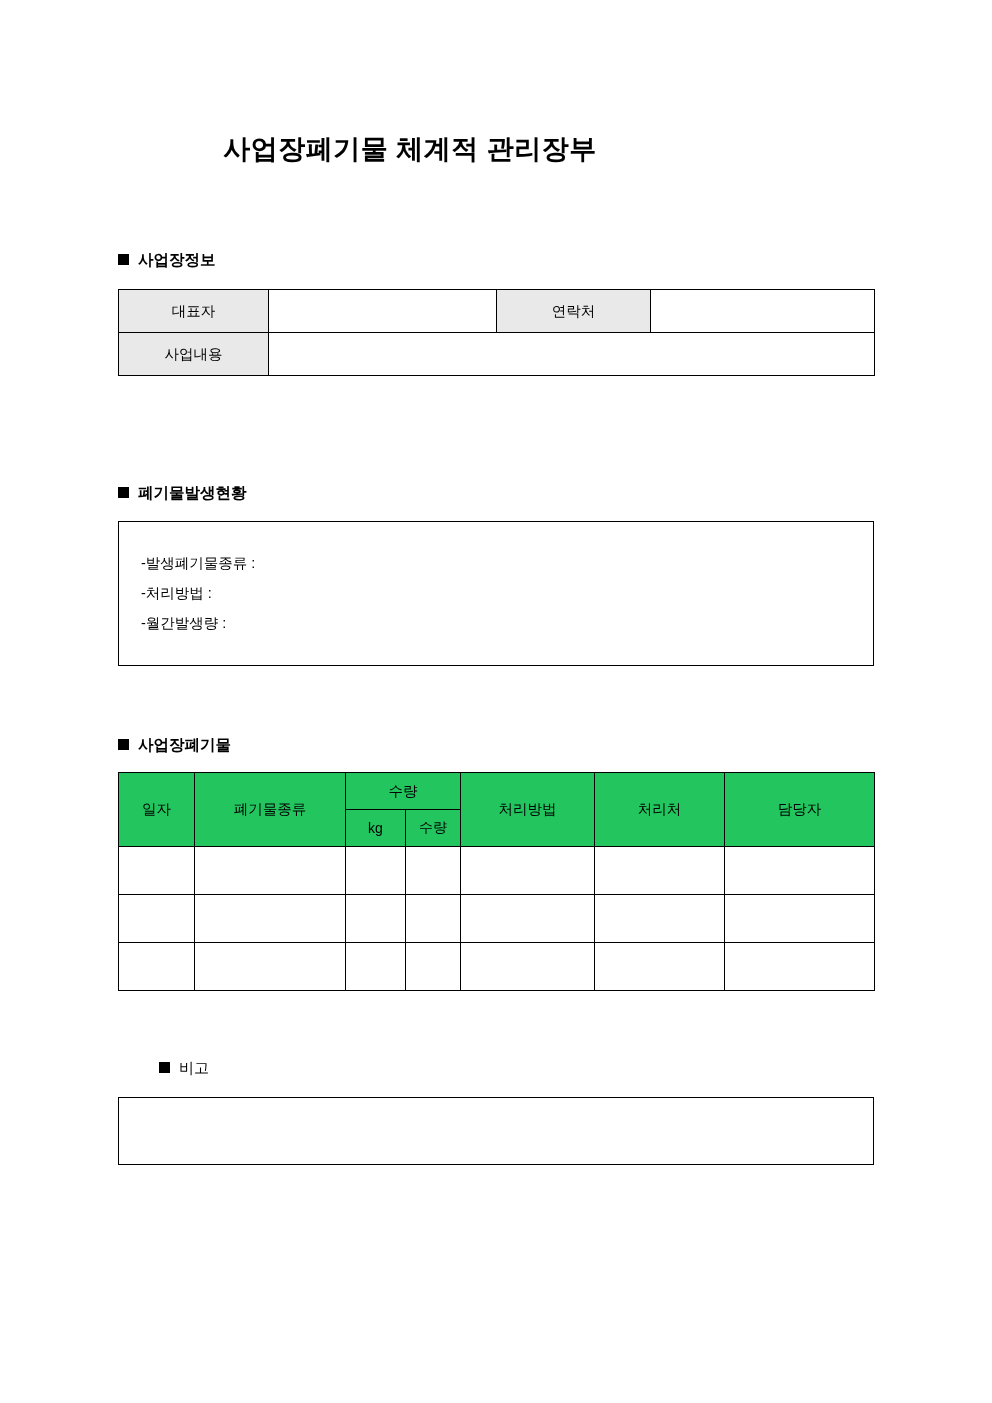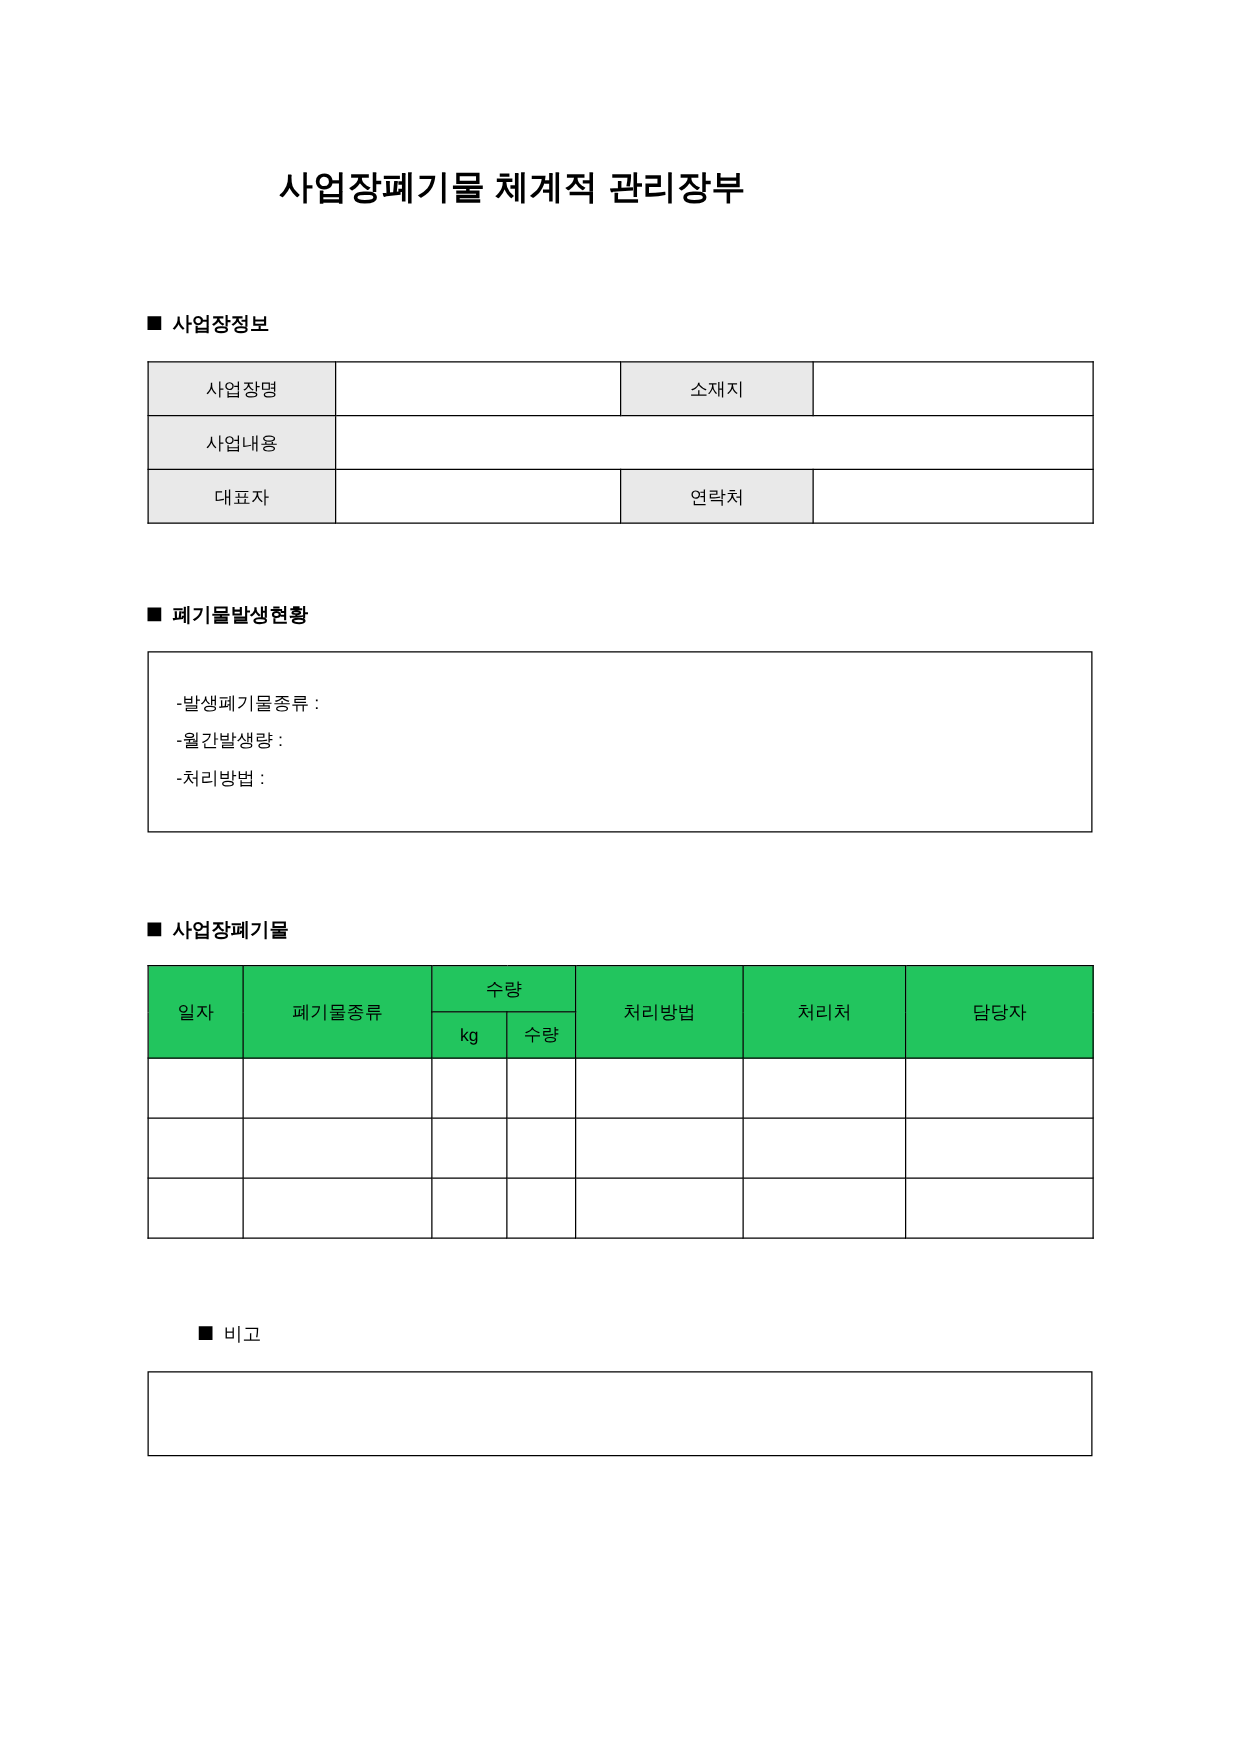--- a/index.html
+++ b/index.html
@@ -134,47 +134,41 @@
 
   <table class="tbl" id="tbl-info">
     <colgroup>
       <col style="width:150px">
       <col style="width:228px">
       <col style="width:154px">
       <col style="width:224px">
     </colgroup>
     <tbody>
       <tr>
-        <td class="lbl">사업장명</td>
-        <td></td>
-        <td class="lbl">소재지</td>
-        <td></td>
-      </tr>
-      <tr>
-        <td class="lbl">사업내용</td>
-        <td colspan="3"></td>
-      </tr>
-      <tr>
         <td class="lbl">대표자</td>
         <td></td>
         <td class="lbl">연락처</td>
         <td></td>
       </tr>
+      <tr>
+        <td class="lbl">사업내용</td>
+        <td colspan="3"></td>
+      </tr>
     </tbody>
   </table>
 
   <div class="section-head" id="head-gen">
     <span class="bullet"></span><span>폐기물발생현황</span>
   </div>
 
   <div class="box" id="box-gen">
     <div class="gen-lines">
       <div class="gen-line">-발생폐기물종류 :</div>
+      <div class="gen-line">-처리방법 :</div>
       <div class="gen-line">-월간발생량 :</div>
-      <div class="gen-line">-처리방법 :</div>
     </div>
   </div>
 
   <div class="section-head" id="head-proc">
     <span class="bullet"></span><span>사업장폐기물</span>
   </div>
 
   <table class="tbl" id="tbl-proc">
     <colgroup>
       <col style="width:76px">

